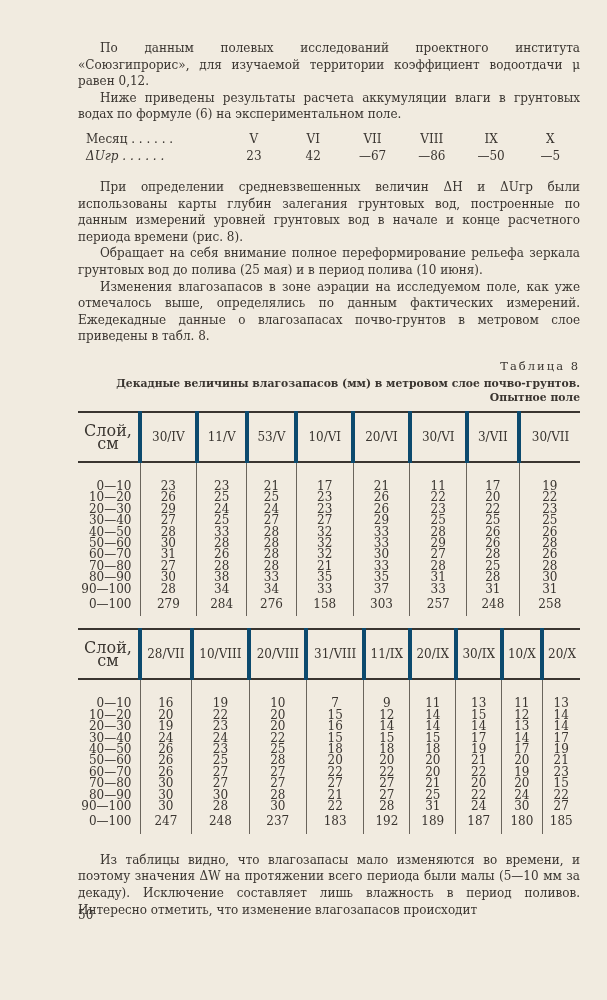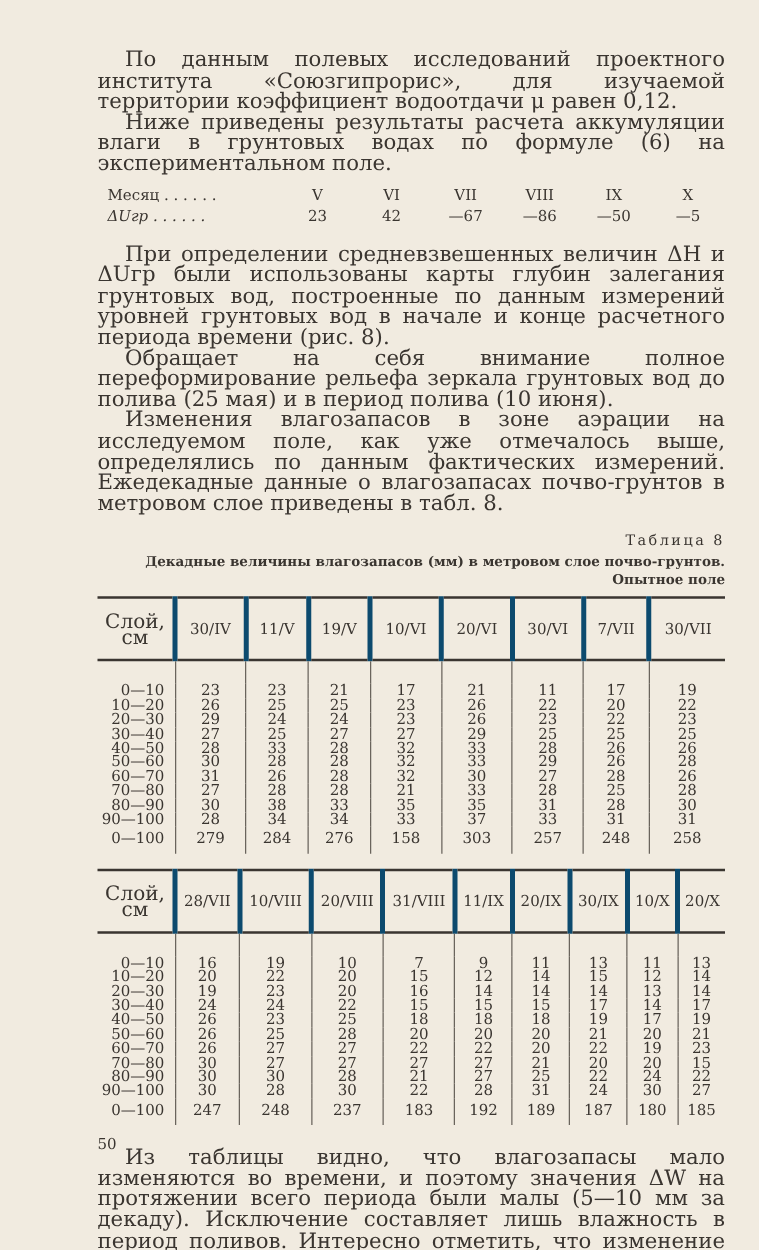--- a/index.html
+++ b/index.html
@@ -4,21 +4,21 @@
 <style>
   html, body { margin:0; padding:0; }
   body {
     width:607px; height:1000px; overflow:hidden;
     background:#f1ebe0;
     font-family: "DejaVu Serif", "Liberation Serif", serif;
     color:#3a3530;
     position:relative;
   }
   .page { position:absolute; left:78px; top:40px; width:502px; }
-  p { margin:0; font-size:17px; line-height:16.6px; text-align:justify; }
+  p { margin:0; font-size:12px; line-height:16.6px; text-align:justify; }
   p.indent { text-indent:22px; }
   .formula-row { display:flex; font-size:12px; line-height:17px; margin:0; }
   .formula-row .lab { width:140px; padding-left:8px; }
   .formula-row .v { width:60px; text-align:center; }
   .tabnum { text-align:right; font-size:11.5px; letter-spacing:2px; margin-top:14px; }
   .caption { text-align:right; font-size:10.8px; font-weight:bold; line-height:14px; margin-top:4px; }
   table { border-collapse:collapse; width:100%; font-size:12px; margin-top:6px; }
   thead th { font-weight:normal; border-top:2px solid #3a3530; border-bottom:2px solid #3a3530;
              border-left:4px solid #0c4a6e; height:46px; font-size:12px; }
   thead th:first-child { border-left:none; font-size:16px; line-height:13px; width:58px; }
@@ -68,25 +68,25 @@
     <div>Декадные величины влагозапасов (мм) в метровом слое почво-грунтов.</div>
     <div>Опытное поле</div>
   </div>
 
   <table id="t1">
       <thead>
         <tr>
           <th>Слой,<br>см</th>
           <th>30/IV</th>
           <th>11/V</th>
-          <th>19/V</th>
+          <th>53/V</th>
           <th>10/VI</th>
           <th>20/VI</th>
           <th>30/VI</th>
-          <th>7/VII</th>
+          <th>3/VII</th>
           <th>30/VII</th>
         </tr>
       </thead>
       <tbody>
         <tr class="spacer">
           <td></td>
           <td></td>
           <td></td>
           <td></td>
           <td></td>

